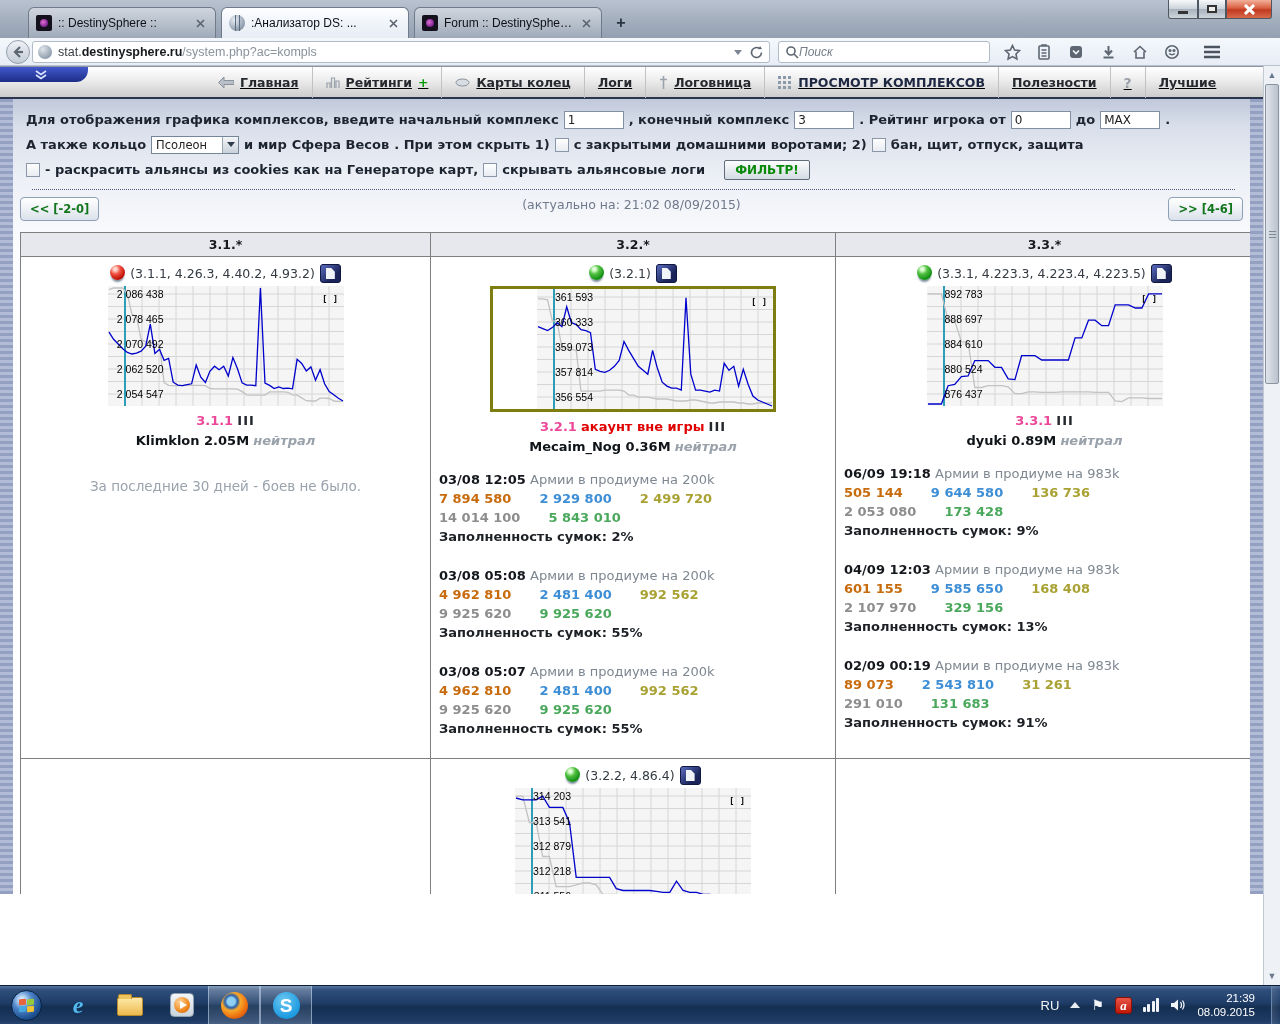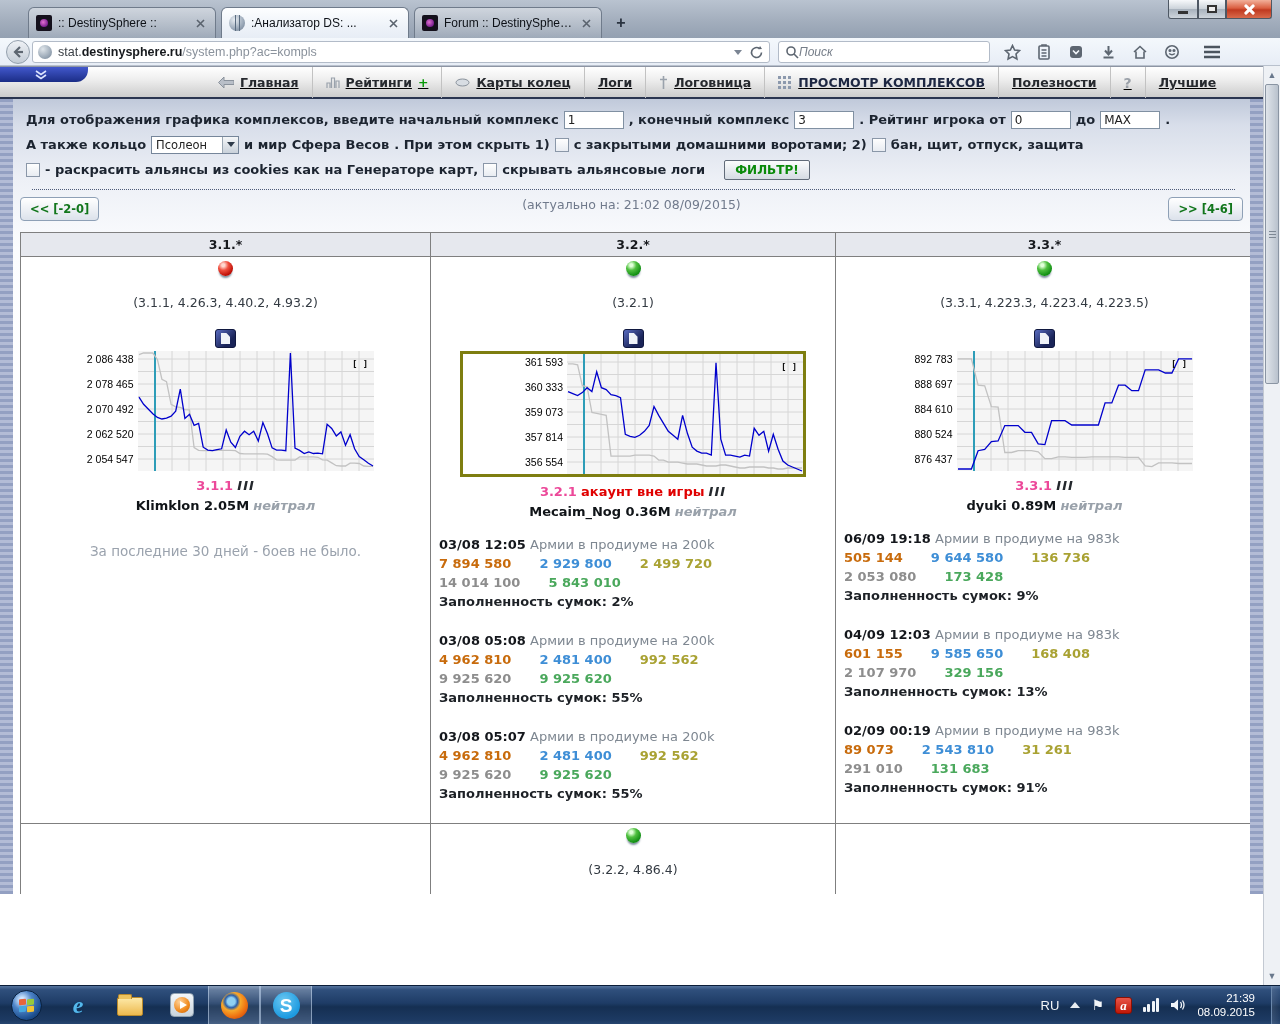--- a/index.html
+++ b/index.html
@@ -127,39 +127,39 @@
     background:linear-gradient(#ffffff,#dce2eb); font:bold 11.5px "DejaVu Sans",sans-serif; color:#12761c; }
   .pbtn.prev { left:0; } .pbtn.next { right:0; }
   #pstatus { text-align:center; line-height:27px; color:#707a8c; font:12.5px "DejaVu Sans",sans-serif; }
 
   table#grid { margin:8px 0 0 20px; border-collapse:collapse; width:1233px; table-layout:fixed; background:#fff;}
   #grid td { border:1px solid #7f7f7f; vertical-align:top; background:#fff; }
   #grid tr.hdr td { height:24px; background:#e6e8ee; text-align:center; font:bold 12.5px "DejaVu Sans",sans-serif; color:#16181c; vertical-align:middle;}
   #grid tr.r1 td { height:472px; }
   #grid tr.r2 td { height:330px; }
 
-  .marker-row { display:flex; justify-content:center; align-items:center; gap:19px; margin-top:7px;
-    font:12.5px "DejaVu Sans",sans-serif; color:#333a42;flex-direction:column; }
+  .marker-row { display:flex; justify-content:center; align-items:center; gap:5px; margin-top:7px;
+    font:12.5px "DejaVu Sans",sans-serif; color:#333a42; }
   .sphere { width:15px; height:15px; border-radius:50%; display:inline-block; margin-top:-3px;
     box-shadow:0 3px 2px -1px rgba(110,130,145,.9); }
   .sphere.red { background:radial-gradient(circle at 35% 28%, #ffd8d0 0 10%, #f05040 35%, #b80800 75%, #600000 100%); }
   .sphere.green { background:radial-gradient(circle at 35% 28%, #e0ffd8 0 10%, #50c040 35%, #0c8a10 75%, #015005 100%); }
   .doc-icon { width:21px; height:19px; border-radius:3px; display:inline-flex; align-items:center; justify-content:center;
     background:linear-gradient(135deg,#5a6cc0,#1a2458 70%); border:1px solid #101840; }
   .doc-icon i { display:block; width:9px; height:11px; background:#f0f3f8; clip-path:polygon(0 0,60% 0,100% 35%,100% 100%,0 100%); }
   .chart-flex { display:flex; justify-content:center; margin-top:3px; }
-  .chart-inner { display:flex; }
+  .chart-inner { display:flex;flex-direction:column; }
   .chart-inner.olive { border:3px solid #7e7e10;padding-left:44px; }
   .ylabels { width:60px; position:relative; background:#fff; }
   .ylabels span { position:absolute; right:4px; font:10.5px "Liberation Sans",sans-serif; color:#000; white-space:nowrap;}
   .plot svg { display:block; }
   .id-row { text-align:center; margin-top:7px; font:13px "DejaVu Sans",sans-serif; }
   .cell-id { color:#ec4899; font-weight:bold; }
   .cell-status { color:#e00000; font-weight:bold; }
-  .cell-rank { color:#24282d; font-weight:bold; letter-spacing:1px;font-style:italic; }
+  .cell-rank { color:#24282d; font-weight:bold; letter-spacing:1px; }
   .player-row { text-align:center; margin-top:5px; font:13px "DejaVu Sans",sans-serif; }
   .player { font-weight:bold; color:#101418; }
   .rel { color:#99a1aa; font-style:italic; font-weight:bold; }
   .note { margin-top:30px; text-align:center; color:#9aa2ad; font:13.5px "DejaVu Sans",sans-serif; }
 
   .entries { margin:16px 0 0 8px; }
   .entry { font:13px "DejaVu Sans",sans-serif; line-height:19px; margin-bottom:20px; }
   .e-time { font-weight:bold; color:#14171c; }
   .e-desc { color:#7e8791; }
   .entry b.num { margin-right:28px; }

